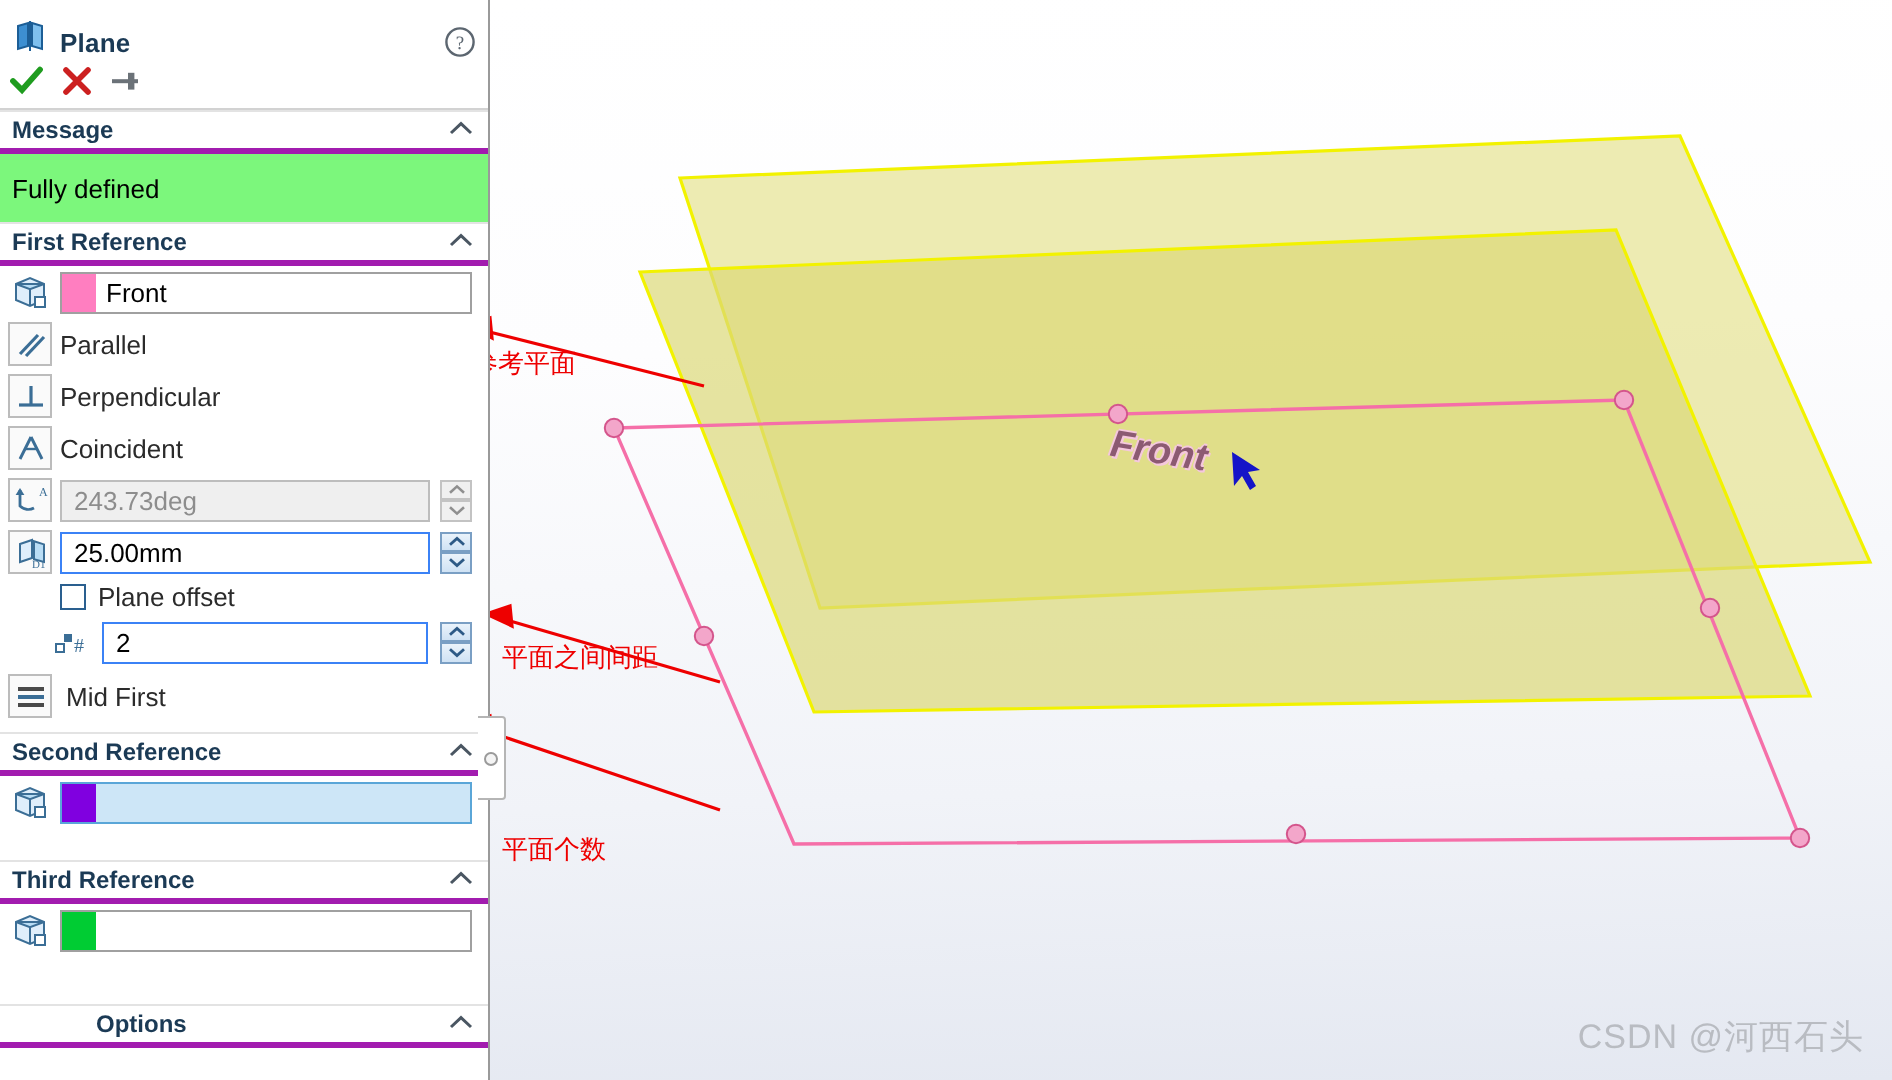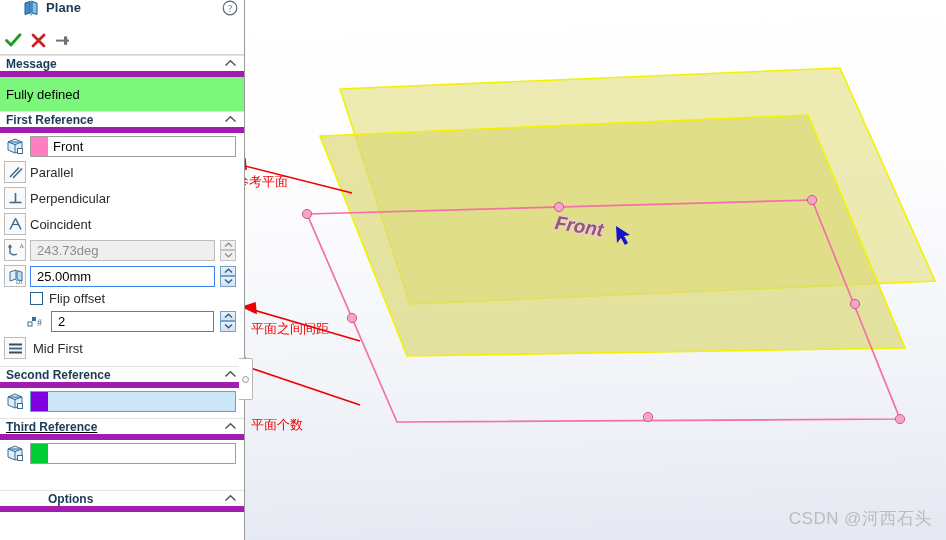--- a/index.html
+++ b/index.html
@@ -30,24 +30,23 @@
     height: 540px;
     background: #ffffff;
     border-right: 1px solid #9a9a9a;
     box-sizing: border-box;
     overflow: hidden;
   }
 
   .pm-title {
     height: 29px;
     display: flex;
-    align-items: flex-start;
+    align-items: flex-end;
     padding: 0 6px 0 7px;
     box-sizing: border-box;
-    margin-left: 16px;
   }
   .pm-title-text {
     font-size: 13px;
     font-weight: bold;
     color: #1b3a55;
     margin-left: 7px;
     letter-spacing: .1px;
   }
   .pm-help {
     margin-left: auto;
@@ -64,21 +63,21 @@
     box-sizing: border-box;
   }
 
   .section-head {
     height: 22px;
     display: flex;
     align-items: center;
     padding: 0 7px 0 6px;
     box-sizing: border-box;
     background: #ffffff;
-    border-bottom: 6px solid #a21caf;
+    border-bottom: 3px solid #a21caf;
     border-top: 1px solid #e3e3e3;
   }
   .section-head .stitle {
     font-size: 12px;
     font-weight: bold;
     color: #1b3a55;
   }
   .section-head .chev {
     margin-left: auto;
   }
@@ -467,21 +466,21 @@
         <span class="sbtn">
           <svg width="9" height="6" viewBox="0 0 9 6">
               <path d="M1,1.6 L4.5,4.8 L8,1.6" fill="none" stroke="#2d5a86" stroke-width="1.4"></path>
             </svg>
         </span>
       </span>
     </div>
 
     <div class="cbrow">
       <span class="cbox"></span>
-      <span class="cb-label">Flip offset</span>
+      <span class="cb-label">Plane offset</span>
     </div>
 
     <div class="cntrow">
       <span class="icon-box" style="width:20px;flex:0 0 20px;">
         <svg width="18" height="16" viewBox="0 0 18 16">
           <rect x="1" y="9" width="4" height="4" fill="none" stroke="#3b6e96" stroke-width="1"></rect>
           <rect x="5" y="4" width="4" height="4" fill="#3b6e96"></rect>
           <text x="10" y="13" font-size="10" fill="#3b6e96" font-family="Liberation Serif, serif">#</text>
         </svg>
       </span>
@@ -527,21 +526,21 @@
           <line x1="10" y1="8.6" x2="10" y2="17" stroke="#3b6e96" stroke-width="1"></line>
           <rect x="12.5" y="12.5" width="5" height="5" fill="#fff" stroke="#3b6e96" stroke-width="1"></rect>
         </svg>
       </span>
       <span class="selbox highlight">
         <span class="swatch" style="background:#8000e0"></span>
         <span class="selval"></span>
       </span>
     </div>
 
-    <div class="section-head" style="margin-top:4px;text-decoration:underline;">
+    <div class="section-head" style="margin-top:16px;">
       <span class="stitle">Third Reference</span>
       <span class="chev">
         <svg width="13" height="9" viewBox="0 0 13 9">
             <path d="M1.5,6.5 L6.5,1.8 L11.5,6.5" fill="none" stroke="#4a5662" stroke-width="1.5"></path>
           </svg>
       </span>
     </div>
     <div class="row">
       <span class="icon-box">
         <svg width="20" height="20" viewBox="0 0 20 20">

